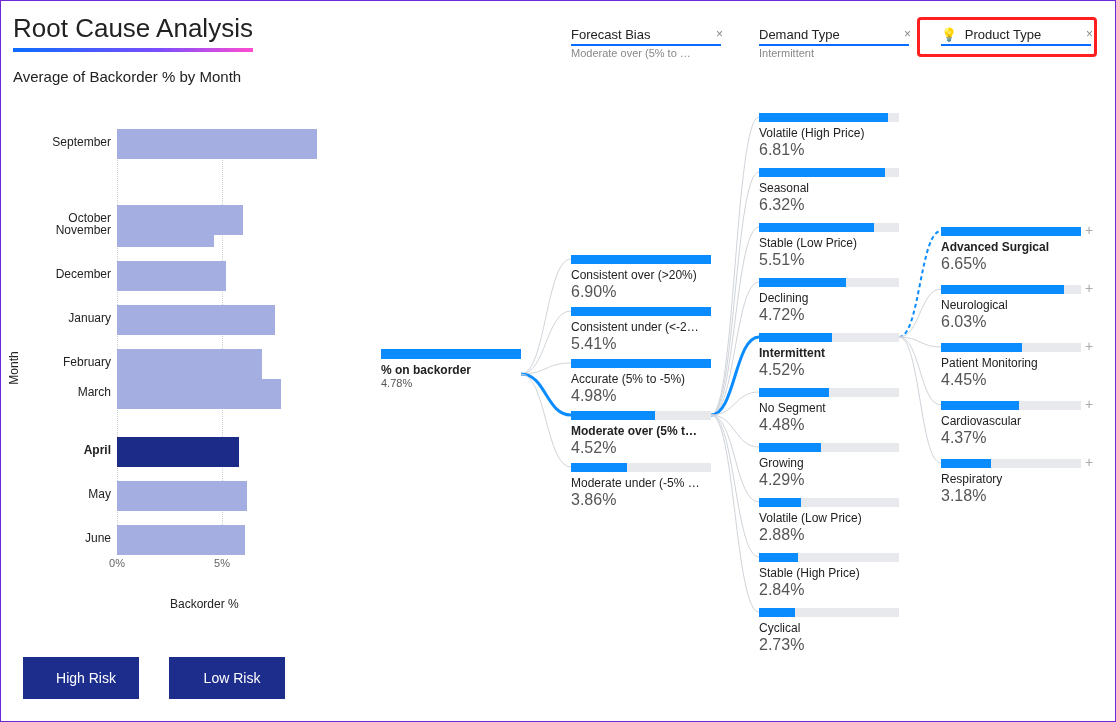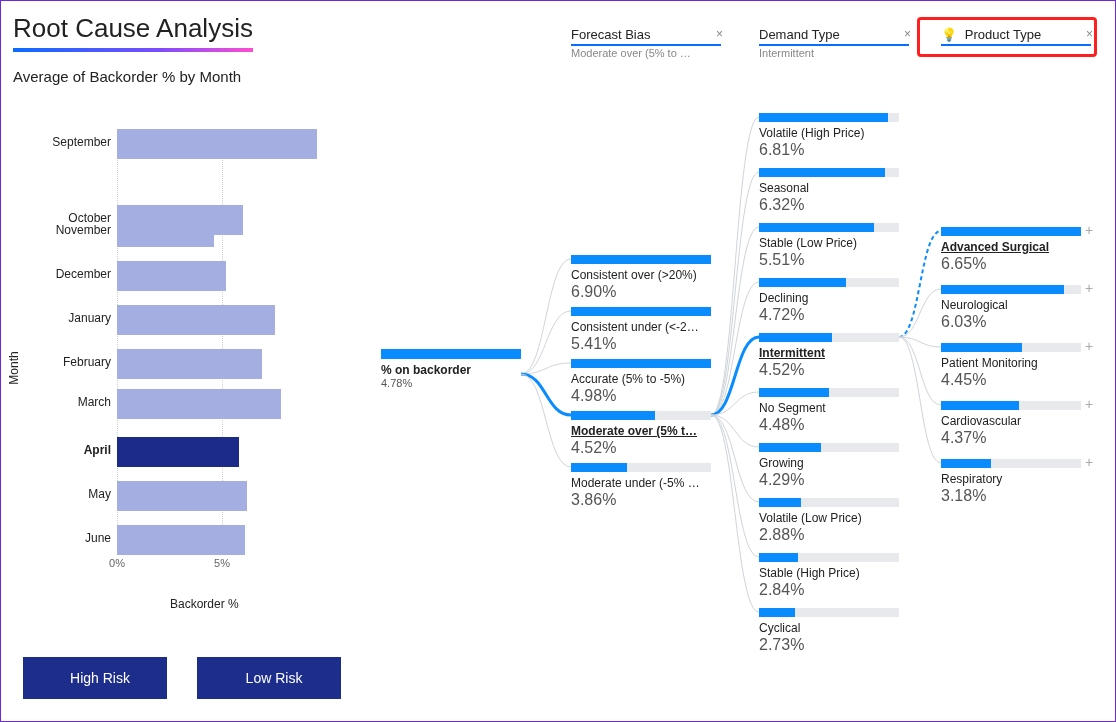--- a/index.html
+++ b/index.html
@@ -68,21 +68,21 @@
   .bar-row .bar {
     position: absolute; left: 0; top: 0; height: 30px;
     background: #a5aee0;
   }
   .bar-row.sel .bar { background: #1c2a88; }
 
   
   .btns { position: absolute; left: 22px; bottom: 22px; display: flex; gap: 30px; }
   .btn {
     background: #1d2d8c; color: #fff;
-    width: 144px; height: 42px;
+    width: 116px; height: 42px;
     display: flex; align-items: center; justify-content: center;
     font-size: 14px;
     cursor: pointer; user-select: none; padding-left: 10px;
   }
 
   
   .tree {
     position: absolute;
     left: 380px; top: 24px; right: 12px; bottom: 12px;
   }
@@ -122,21 +122,21 @@
   .node .nbar .fill {
     position: absolute; left: 0; top: 0; bottom: 0;
     background: #0a8cff;
   }
   .node .nlabel {
     font-size: 12px; color: #222; line-height: 15px;
     white-space: nowrap; overflow: hidden; text-overflow: ellipsis;
     width: 140px;
   }
   .node .nval { font-size: 16px; color: #555; }
-  .node.bold .nlabel { font-weight: 700; text-decoration: underline; }
+  .node.bold .nlabel { font-weight: 700; }
   .node .expand {
     position: absolute; right: -14px; top: -3px;
     width: 12px; height: 12px; color: #aaa; font-size: 14px;
     cursor: pointer; text-align: center; line-height: 12px;
   }
 
   
   .root-node .rbar {
     width: 140px; height: 10px; background: #0a8cff;
     margin-bottom: 4px;
@@ -181,21 +181,21 @@
             <div class="bar" style="width: 109.2px;"></div>
           </div>
           <div class="bar-row" style="top: 176px;">
             <div class="lab">January</div>
             <div class="bar" style="width: 157.5px;"></div>
           </div>
           <div class="bar-row" style="top: 220px;">
             <div class="lab">February</div>
             <div class="bar" style="width: 144.9px;"></div>
           </div>
-          <div class="bar-row" style="top: 260px; padding-left: 18px;">
+          <div class="bar-row" style="top: 250px; padding-left: 18px;">
             <div class="lab">March</div>
             <div class="bar" style="width: 163.8px;"></div>
           </div>
           <div class="bar-row sel" style="top: 308px;">
             <div class="lab">April</div>
             <div class="bar" style="width: 121.8px;"></div>
           </div>
           <div class="bar-row" style="top: 352px;">
             <div class="lab">May</div>
             <div class="bar" style="width: 130.2px;"></div>

